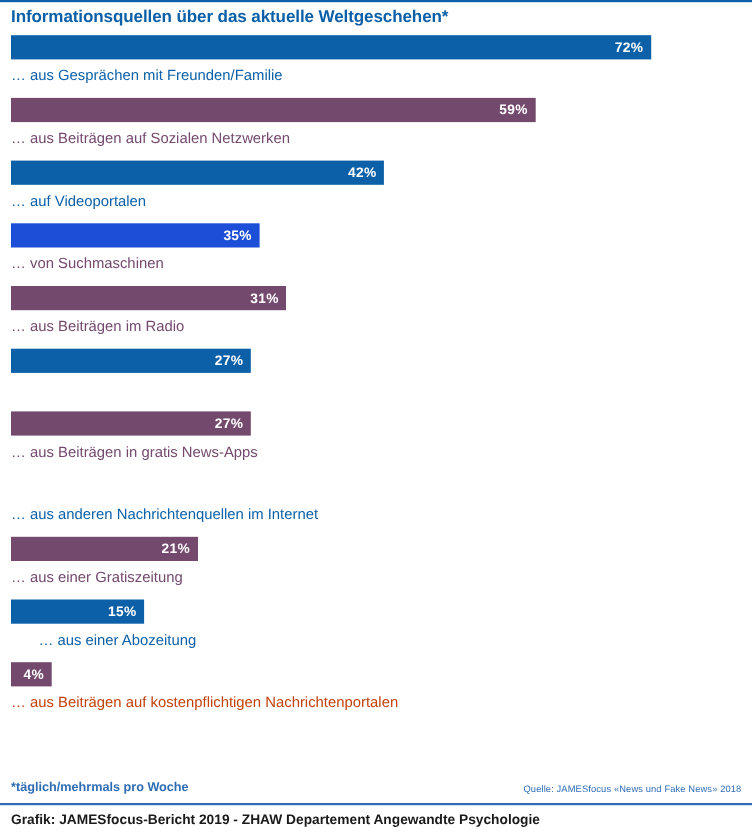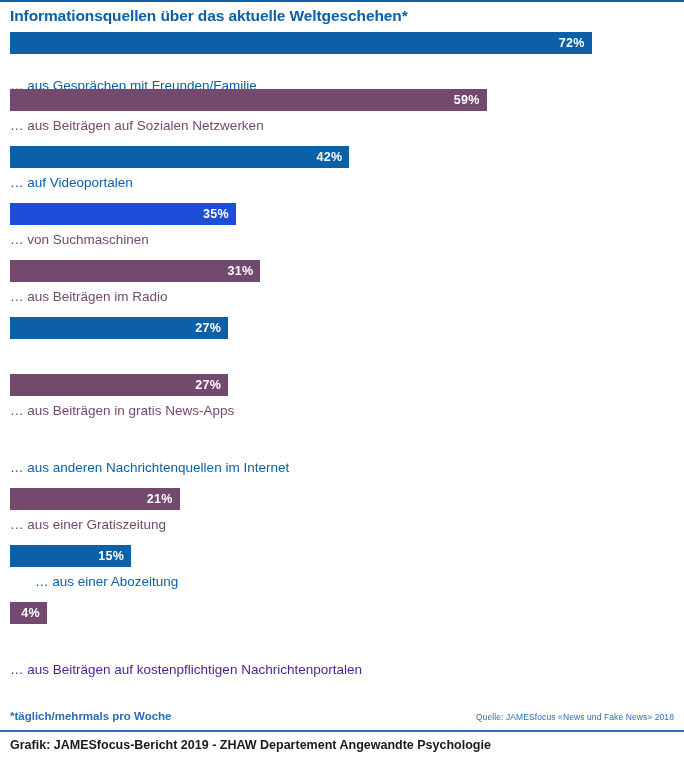--- a/index.html
+++ b/index.html
@@ -145,21 +145,21 @@
 
   <div class="chart-area">
 
     <div class="chart-title">Informationsquellen über das aktuelle Weltgeschehen*</div>
 
     <div class="bars">
         <div class="bar-group">
           <div class="bar" style="width: 581.76px; background: rgb(12, 96, 168);">
             <span class="bar-value">72%</span>
           </div>
-          <div class="bar-label" style="color: rgb(12, 96, 168); margin-top: 17px;">… aus Gesprächen mit Freunden/Familie</div>
+          <div class="bar-label" style="color: rgb(12, 96, 168);">… aus Gesprächen mit Freunden/Familie</div>
         </div>
         <div class="bar-group">
           <div class="bar" style="width: 476.72px; background: rgb(116, 73, 110);">
             <span class="bar-value">59%</span>
           </div>
           <div class="bar-label" style="color: rgb(116, 73, 110);">… aus Beiträgen auf Sozialen Netzwerken</div>
         </div>
         <div class="bar-group">
           <div class="bar" style="width: 339.36px; background: rgb(12, 96, 168);">
             <span class="bar-value">42%</span>
@@ -201,21 +201,21 @@
         <div class="bar-group">
           <div class="bar" style="width: 121.2px; background: rgb(12, 96, 168);">
             <span class="bar-value">15%</span>
           </div>
           <div class="bar-label" style="color: rgb(12, 96, 168); margin-left: 25px;">… aus einer Abozeitung</div>
         </div>
         <div class="bar-group">
           <div class="bar" style="width: 37px; background: rgb(116, 73, 110);">
             <span class="bar-value">4%</span>
           </div>
-          <div class="bar-label" style="color: #4c1d95; margin-top: 31px;">… aus Beiträgen auf kostenpflichtigen Nachrichtenportalen</div>
+          <div class="bar-label" style="color: #c2410c;">… aus Beiträgen auf kostenpflichtigen Nachrichtenportalen</div>
         </div>
       </div>
 
   </div>
 
   <div class="footnote">*täglich/mehrmals pro Woche</div>
 
   <div class="source">Quelle: JAMESfocus «News und Fake News» 2018</div>
 
   <div class="bottom-rule"></div>

